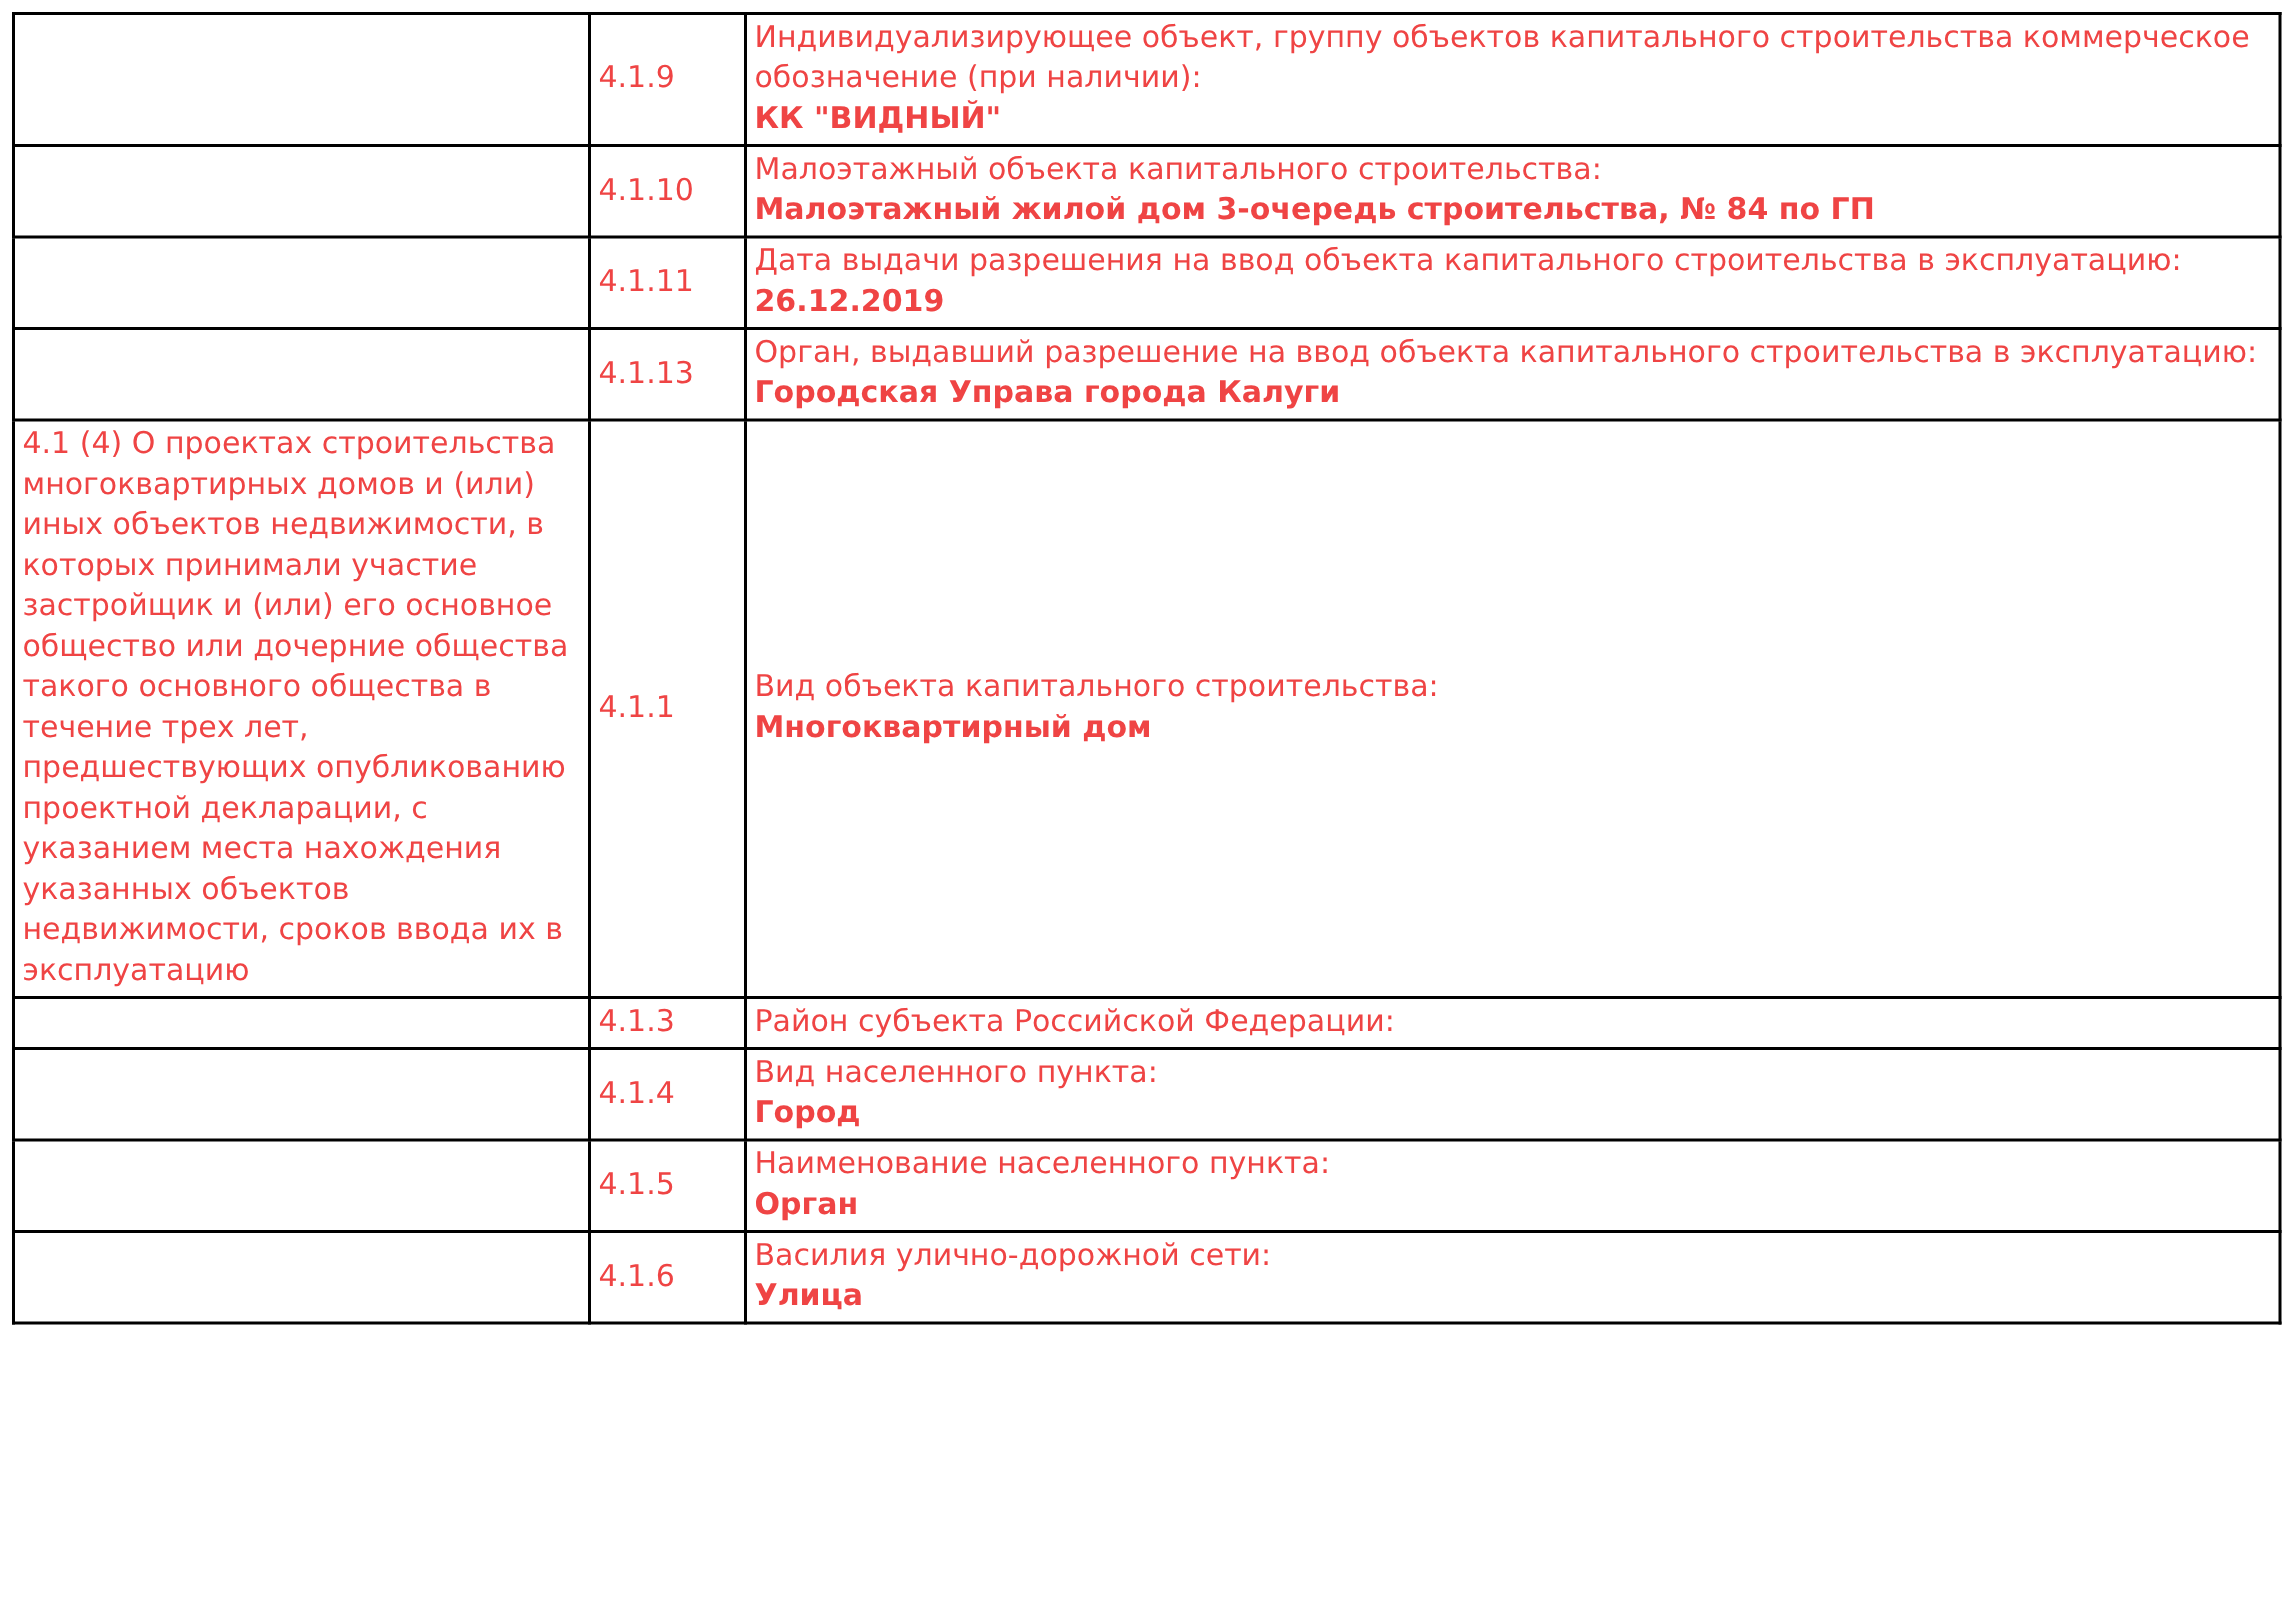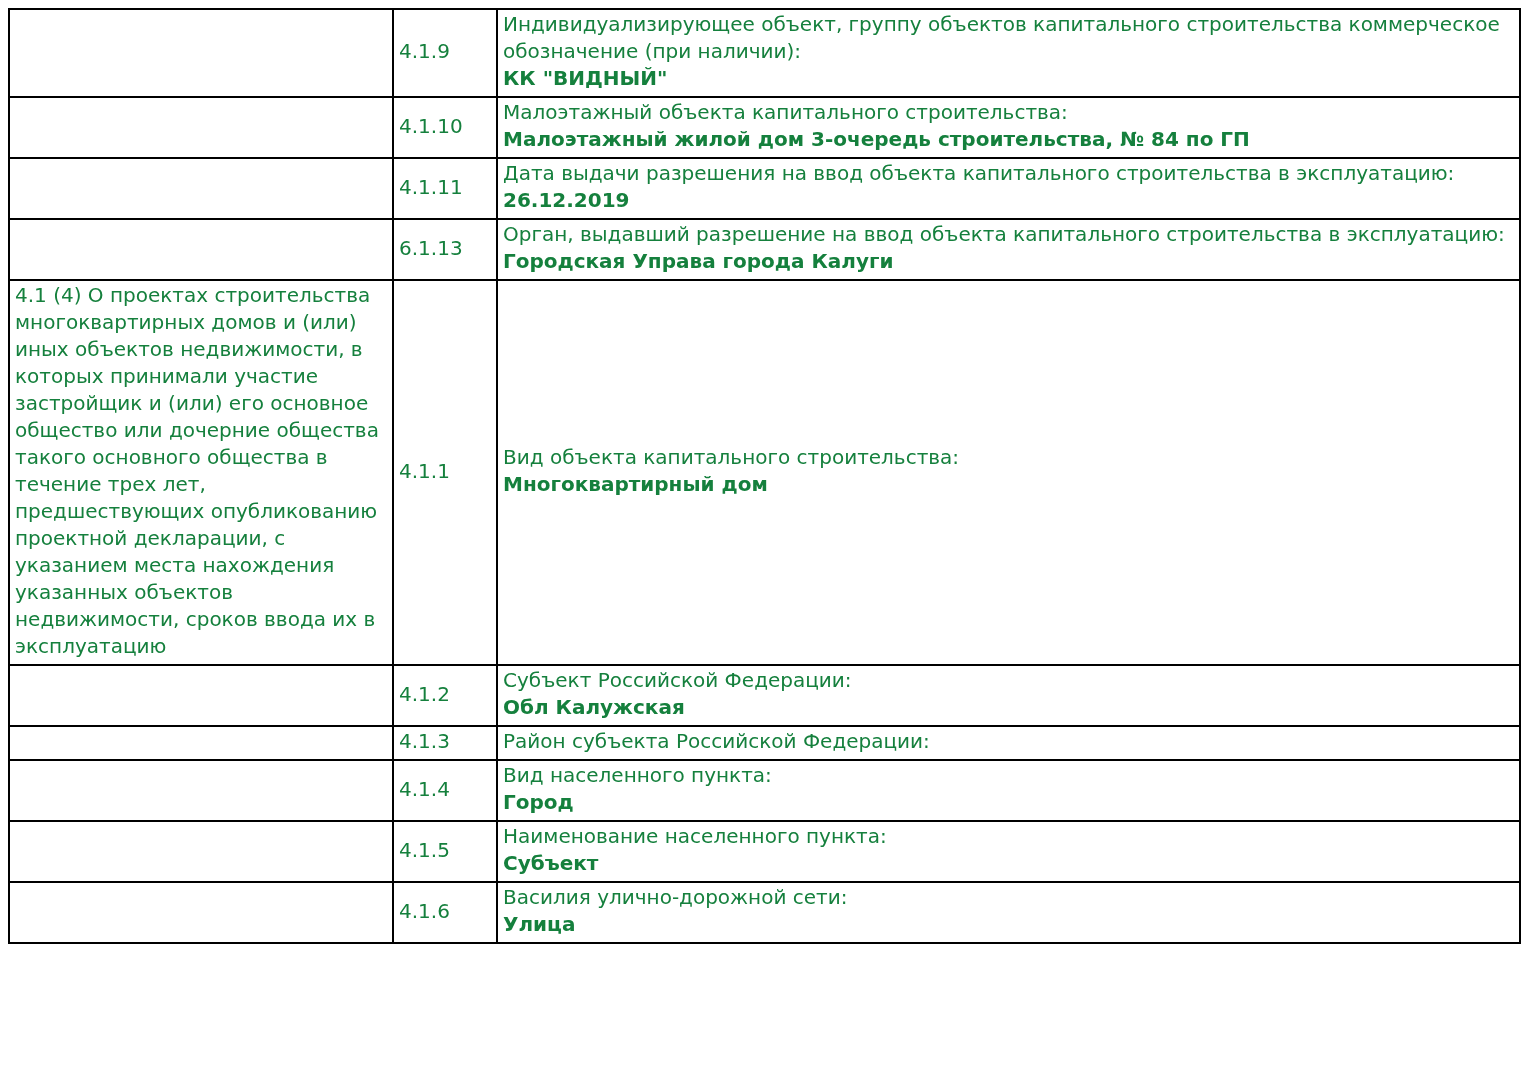--- a/index.html
+++ b/index.html
@@ -15,21 +15,21 @@
   table.decl-table {
     border-collapse: collapse;
     width: 1513px;
     table-layout: fixed;
   }
   table.decl-table td {
     border: 2px solid #000000;
     padding: 1px 5px 4px 5px;
     font-size: 20px;
     line-height: 1.35;
-    color: #15803d;
+    color: #ef4444;
     vertical-align: middle;
     overflow: hidden;
     word-wrap: break-word;
   }
   td.col-section {
     width: 372px;
     vertical-align: top;
     padding-top: 2px;
   }
   td.col-code {
@@ -74,40 +74,32 @@
     <tr>
       <td class="col-section"></td>
       <td class="col-code">4.1.11</td>
       <td class="col-content">
         <div class="field-label">Дата выдачи разрешения на ввод объекта капитального строительства в эксплуатацию:</div>
         <div class="field-value">26.12.2019</div>
       </td>
     </tr>
     <tr>
       <td class="col-section"></td>
-      <td class="col-code">6.1.13</td>
+      <td class="col-code">4.1.13</td>
       <td class="col-content">
         <div class="field-label">Орган, выдавший разрешение на ввод объекта капитального строительства в эксплуатацию:</div>
         <div class="field-value">Городская Управа города Калуги</div>
       </td>
     </tr>
     <tr>
       <td class="col-section">4.1 (4) О проектах строительства многоквартирных домов и (или) иных объектов недвижимости, в которых принимали участие застройщик и (или) его основное общество или дочерние общества такого основного общества в течение трех лет, предшествующих опубликованию проектной декларации, с указанием места нахождения указанных объектов недвижимости, сроков ввода их в эксплуатацию</td>
       <td class="col-code">4.1.1</td>
       <td class="col-content">
         <div class="field-label">Вид объекта капитального строительства:</div>
         <div class="field-value">Многоквартирный дом</div>
-      </td>
-    </tr>
-    <tr>
-      <td class="col-section"></td>
-      <td class="col-code">4.1.2</td>
-      <td class="col-content">
-        <div class="field-label">Субъект Российской Федерации:</div>
-        <div class="field-value">Обл Калужская</div>
       </td>
     </tr>
     <tr>
       <td class="col-section"></td>
       <td class="col-code">4.1.3</td>
       <td class="col-content">
         <div class="field-label">Район субъекта Российской Федерации:</div>
 
       </td>
     </tr>
@@ -117,21 +109,21 @@
       <td class="col-content">
         <div class="field-label">Вид населенного пункта:</div>
         <div class="field-value">Город</div>
       </td>
     </tr>
     <tr>
       <td class="col-section"></td>
       <td class="col-code">4.1.5</td>
       <td class="col-content">
         <div class="field-label">Наименование населенного пункта:</div>
-        <div class="field-value">Субъект</div>
+        <div class="field-value">Орган</div>
       </td>
     </tr>
     <tr>
       <td class="col-section"></td>
       <td class="col-code">4.1.6</td>
       <td class="col-content">
         <div class="field-label">Василия улично-дорожной сети:</div>
         <div class="field-value">Улица</div>
       </td>
     </tr>

